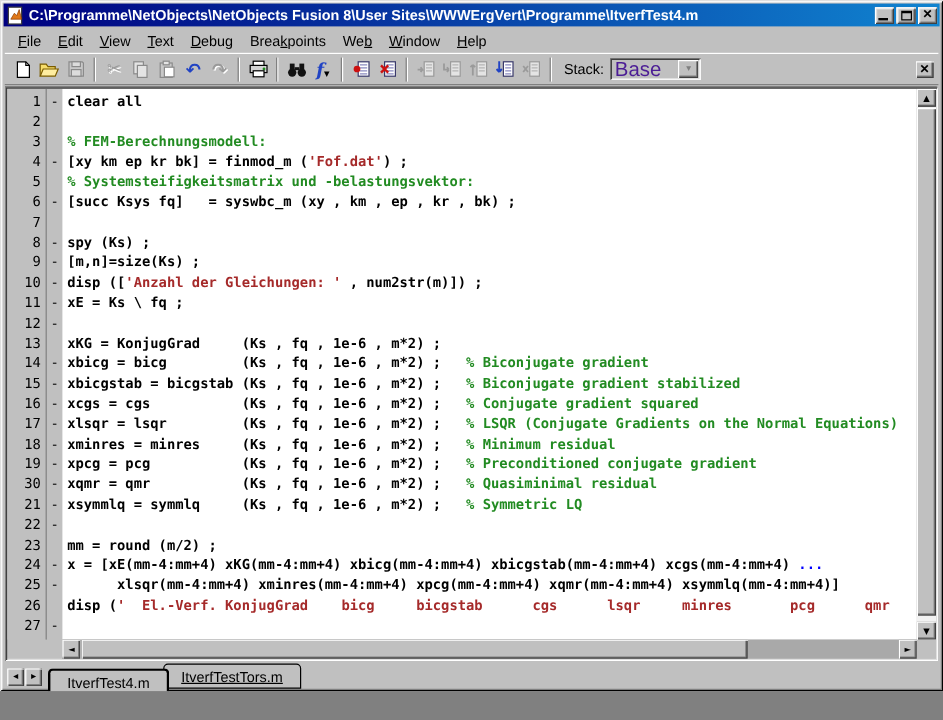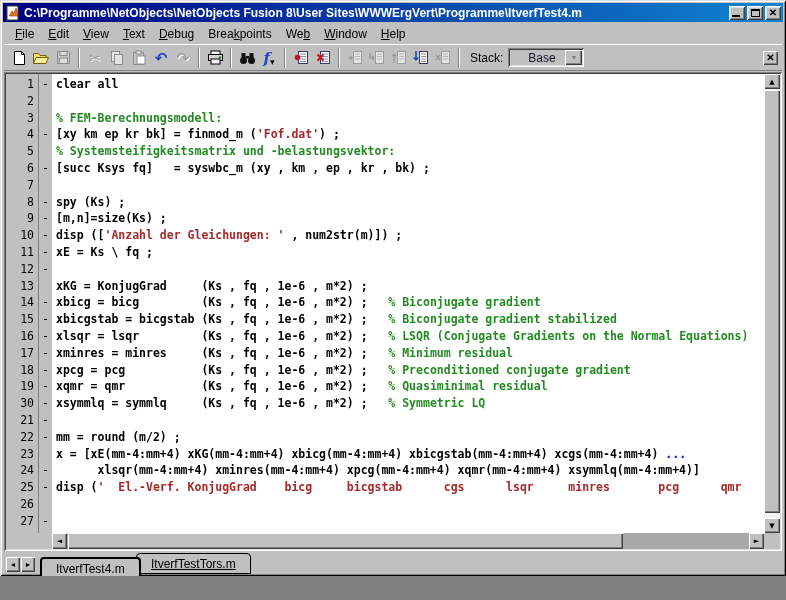--- a/index.html
+++ b/index.html
@@ -43,21 +43,21 @@
   }
   .tbtn{width:22px;height:22px;display:flex;align-items:center;justify-content:center;flex:0 0 auto;}
   .tb-sep{width:2px;height:20px;border-left:1px solid #808080;border-right:1px solid #fff;margin:0 4px;flex:0 0 auto;}
   .disabled-glyph{color:#9a9a9a;text-shadow:1px 1px 0 #fff;}
   .stack-group{display:flex;align-items:center;margin-left:6px;font-size:12px;}
   .stack-combo{
     width:76px;height:19px;margin-left:5px;background:#c0c0c0;
     box-shadow:inset 1px 1px 0 #808080, inset -1px -1px 0 #fff, inset 2px 2px 0 #404040, inset -2px -2px 0 #dfdfdf;
     display:flex;align-items:center;
   }
-  .stack-value{flex:1;color:#0f172a;font-size:12px;padding-left:20px;}
+  .stack-value{flex:1;color:#4c1d95;font-size:17px;padding-left:4px;}
   .combo-arrow{
     width:17px;height:15px;margin-right:2px;background:#c0c0c0;
     box-shadow:inset 1px 1px 0 #fff, inset -1px -1px 0 #404040, inset -2px -2px 0 #808080;
     display:flex;align-items:center;justify-content:center;font-size:7px;color:#808080;
   }
   .toolbar-close{
     margin-left:auto;width:15px;height:14px;background:#c0c0c0;
     box-shadow:inset 1px 1px 0 #fff, inset -1px -1px 0 #404040, inset -2px -2px 0 #808080;
     display:flex;align-items:center;justify-content:center;font-size:10px;font-weight:bold;
   }
@@ -351,20 +351,21 @@
           <div class="code-line"><span class="tk-code">[succ Ksys fq]   = syswbc_m (xy , km , ep , kr , bk) ;</span></div>
           <div class="code-line">&nbsp;</div>
           <div class="code-line"><span class="tk-code">spy (Ks) ;</span></div>
           <div class="code-line"><span class="tk-code">[m,n]=size(Ks) ;</span></div>
           <div class="code-line"><span class="tk-code">disp ([</span><span class="tk-string">'Anzahl der Gleichungen: '</span><span class="tk-code"> , num2str(m)]) ;</span></div>
           <div class="code-line"><span class="tk-code">xE = Ks \ fq ;</span></div>
           <div class="code-line">&nbsp;</div>
           <div class="code-line"><span class="tk-code">xKG = KonjugGrad     (Ks , fq , 1e-6 , m*2) ;</span></div>
           <div class="code-line"><span class="tk-code">xbicg = bicg         (Ks , fq , 1e-6 , m*2) ;   </span><span class="tk-comment">% Biconjugate gradient</span></div>
           <div class="code-line"><span class="tk-code">xbicgstab = bicgstab (Ks , fq , 1e-6 , m*2) ;   </span><span class="tk-comment">% Biconjugate gradient stabilized</span></div>
+          <div class="code-line"><span class="tk-code">xcgs = cgs           (Ks , fq , 1e-6 , m*2) ;   </span><span class="tk-comment">% Conjugate gradient squared</span></div>
           <div class="code-line"><span class="tk-code">xlsqr = lsqr         (Ks , fq , 1e-6 , m*2) ;   </span><span class="tk-comment">% LSQR (Conjugate Gradients on the Normal Equations)</span></div>
           <div class="code-line"><span class="tk-code">xminres = minres     (Ks , fq , 1e-6 , m*2) ;   </span><span class="tk-comment">% Minimum residual</span></div>
           <div class="code-line"><span class="tk-code">xpcg = pcg           (Ks , fq , 1e-6 , m*2) ;   </span><span class="tk-comment">% Preconditioned conjugate gradient</span></div>
           <div class="code-line"><span class="tk-code">xqmr = qmr           (Ks , fq , 1e-6 , m*2) ;   </span><span class="tk-comment">% Quasiminimal residual</span></div>
           <div class="code-line"><span class="tk-code">xsymmlq = symmlq     (Ks , fq , 1e-6 , m*2) ;   </span><span class="tk-comment">% Symmetric LQ</span></div>
           <div class="code-line">&nbsp;</div>
           <div class="code-line"><span class="tk-code">mm = round (m/2) ;</span></div>
           <div class="code-line"><span class="tk-code">x = [xE(mm-4:mm+4) xKG(mm-4:mm+4) xbicg(mm-4:mm+4) xbicgstab(mm-4:mm+4) xcgs(mm-4:mm+4) </span><span class="tk-cont">...</span></div>
           <div class="code-line"><span class="tk-code">      xlsqr(mm-4:mm+4) xminres(mm-4:mm+4) xpcg(mm-4:mm+4) xqmr(mm-4:mm+4) xsymmlq(mm-4:mm+4)]</span></div>
           <div class="code-line"><span class="tk-code">disp (</span><span class="tk-string">'  El.-Verf. KonjugGrad    bicg     bicgstab      cgs      lsqr     minres       pcg      qmr</span></div>

